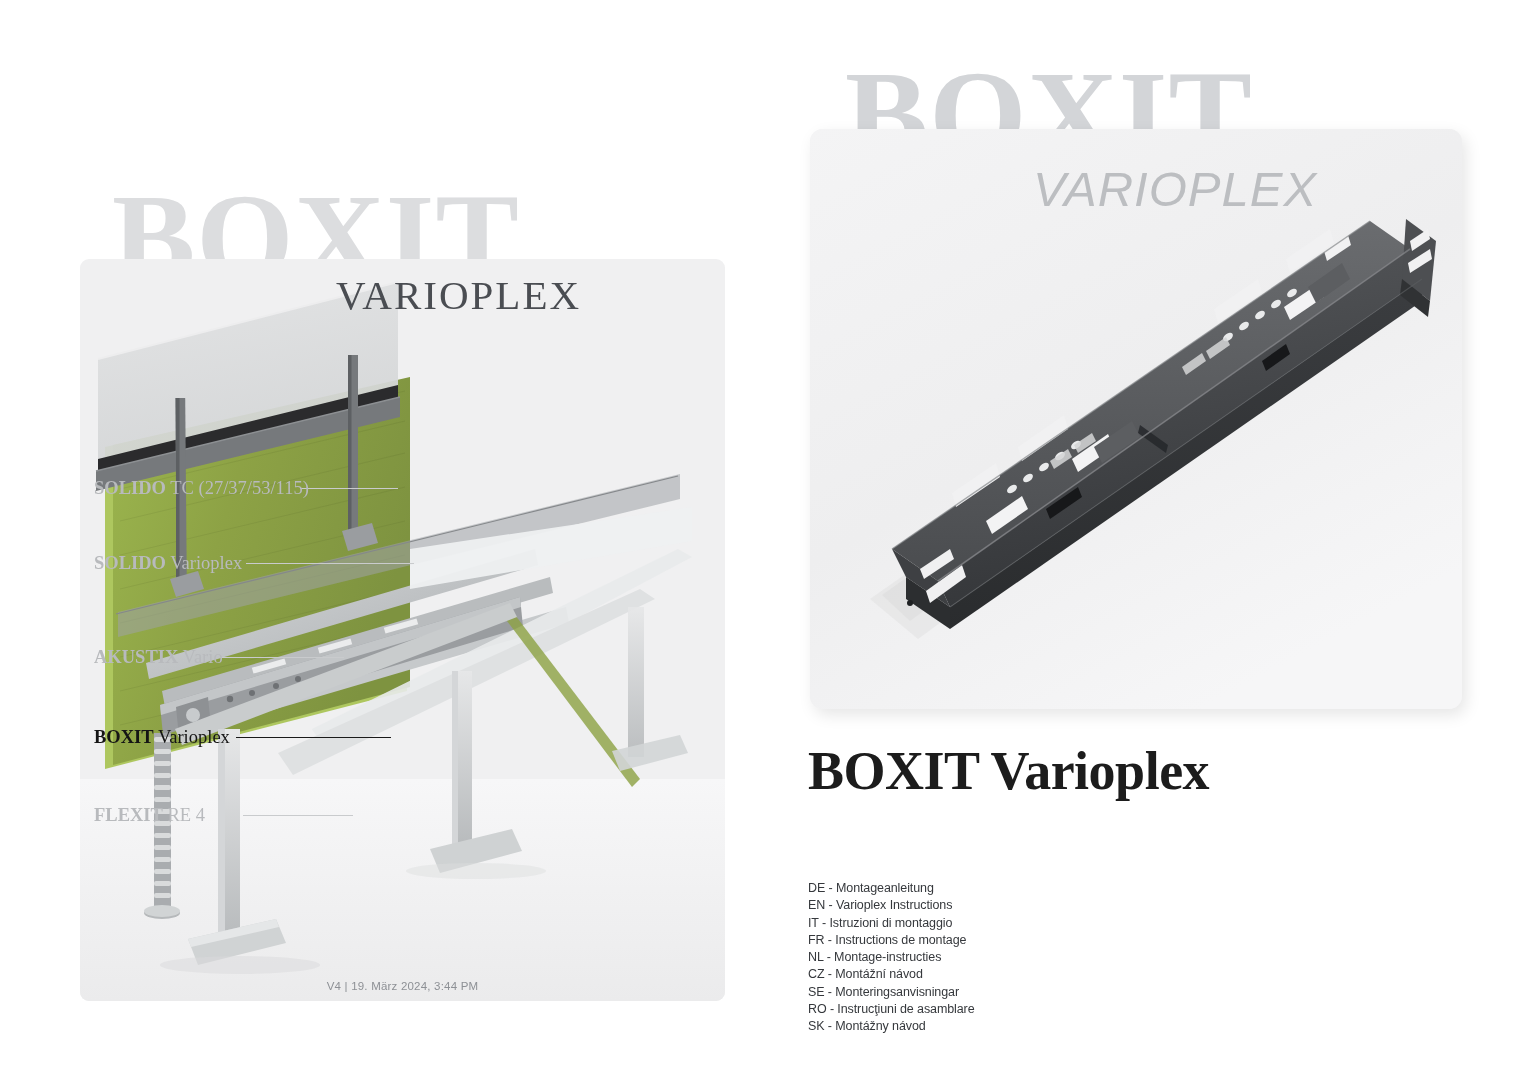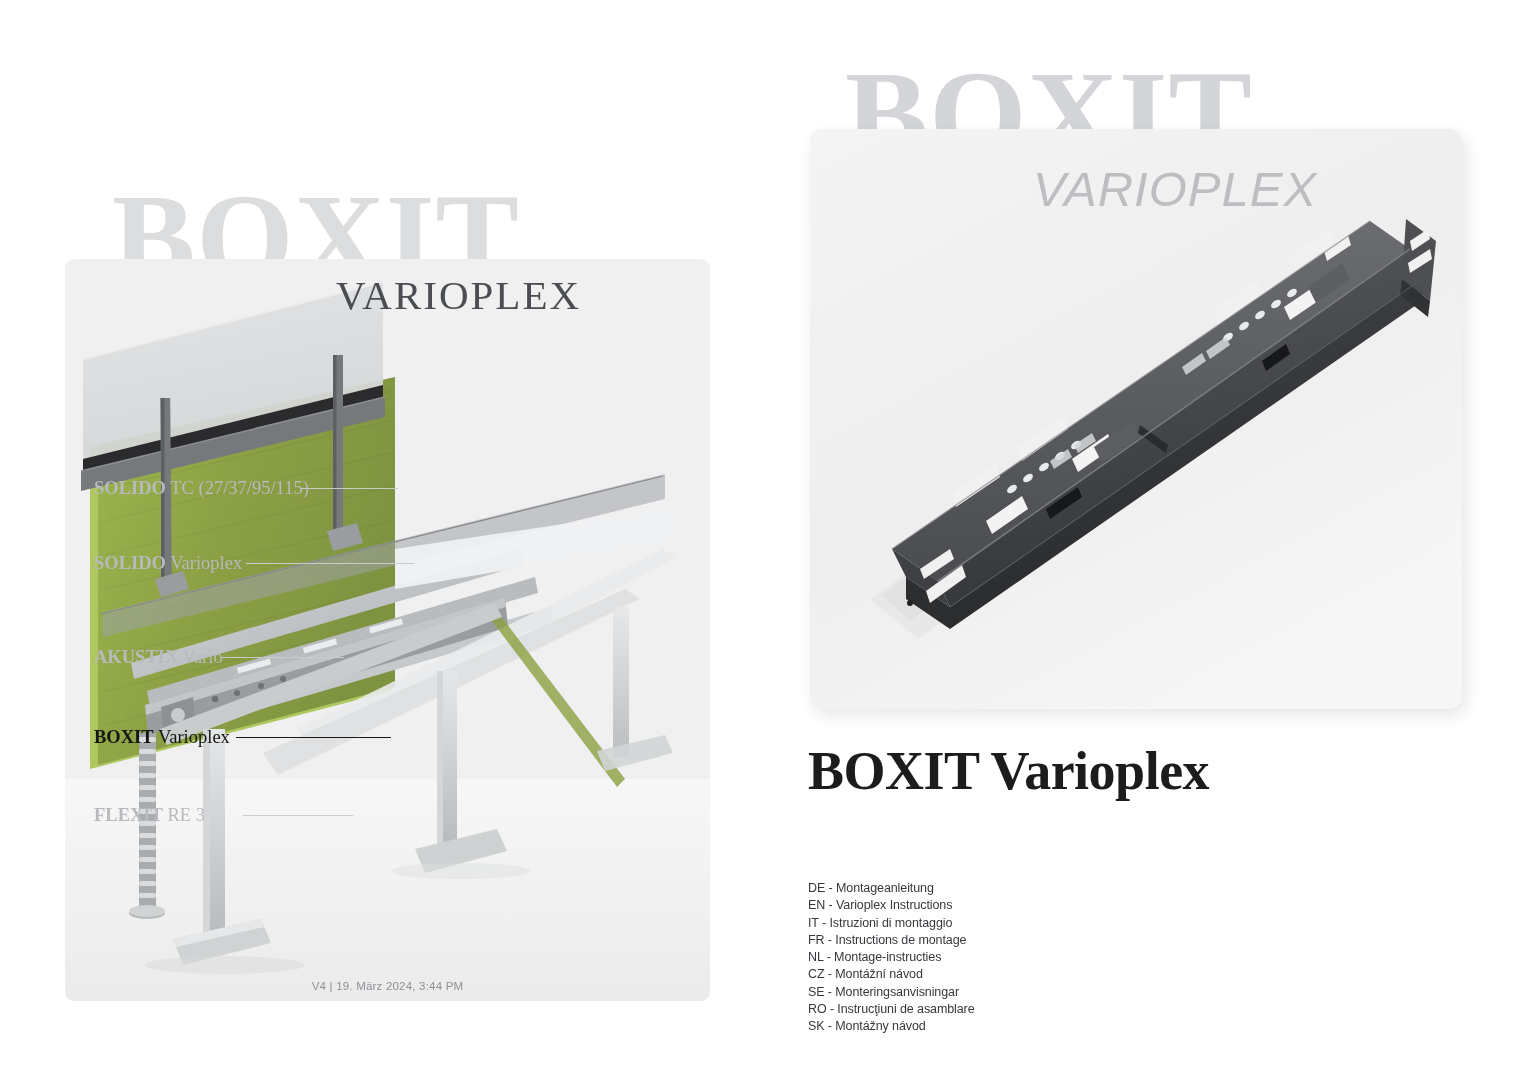--- a/index.html
+++ b/index.html
@@ -40,21 +40,21 @@
     line-height: 1;
     letter-spacing: 2px;
     color: #4a4d52;
     z-index: 3;
     user-select: none;
     white-space: nowrap;
   }
 
   #left-panel {
     position: absolute;
-    left: 65px;
+    left: 80px;
     top: 259px;
     width: 645px;
     height: 742px;
     background: #f0f0f1;
     border-radius: 9px;
     z-index: 2;
     overflow: hidden;
   }
 
   #left-footer {
@@ -323,41 +323,41 @@
       <ellipse cx="396" cy="612" rx="70" ry="8" fill="#dcdddd" opacity="0.45"></ellipse>
     </svg>
   </div>
 
   <div id="left-footer">V4 | 19. März 2024, 3:44 PM</div>
 </div>
 
 <div id="left-watermark-sub">VARIOPLEX</div>
 
 <div class="lbl" style="left:94px; top:479px;">
-  <b>SOLIDO</b><span> TC (27/37/95/115)</span>
+  <b>SOLIDO</b><span> TC (27/37/53/115)</span>
 </div>
 <div class="leader" style="left:300px; top:488px; width:98px;"></div>
 
 <div class="lbl" style="left:94px; top:554px;">
   <b>SOLIDO</b><span> Varioplex</span>
 </div>
 <div class="leader" style="left:246px; top:563px; width:168px;"></div>
 
 <div class="lbl" style="left:94px; top:648px;">
   <b>AKUSTIX</b><span> Vario</span>
 </div>
 <div class="leader" style="left:221px; top:657px; width:123px;"></div>
 
 <div class="lbl active" style="left:94px; top:728px;">
   <b>BOXIT</b><span> Varioplex</span>
 </div>
 <div class="leader active" style="left:236px; top:737px; width:155px;"></div>
 
 <div class="lbl" style="left:94px; top:806px;">
-  <b>FLEXIT</b><span> RE 3</span>
+  <b>FLEXIT</b><span> RE 4</span>
 </div>
 <div class="leader" style="left:243px; top:815px; width:110px;"></div>
 
 <div id="right-watermark">BOXIT</div>
 
 <div id="right-panel">
   <div class="illus">
     <svg width="652" height="580" viewBox="0 0 652 580" xmlns="http://www.w3.org/2000/svg">
       <defs>
         <linearGradient id="trayTop" x1="0" y1="0" x2="0.2" y2="1">

